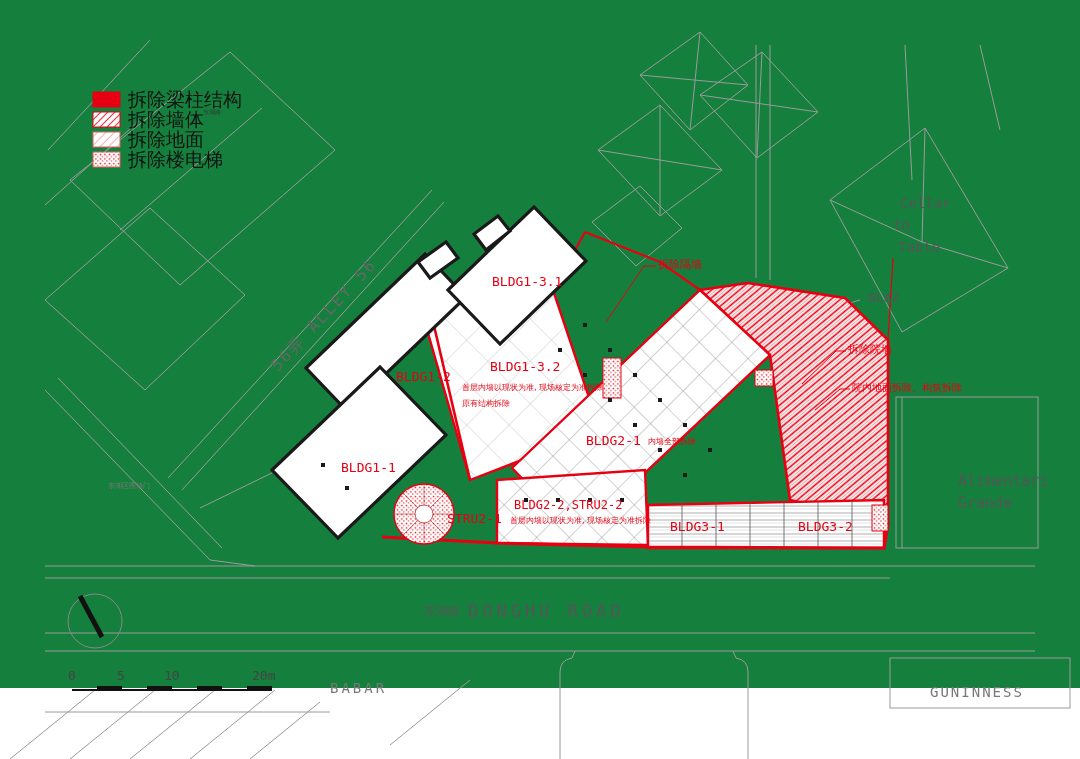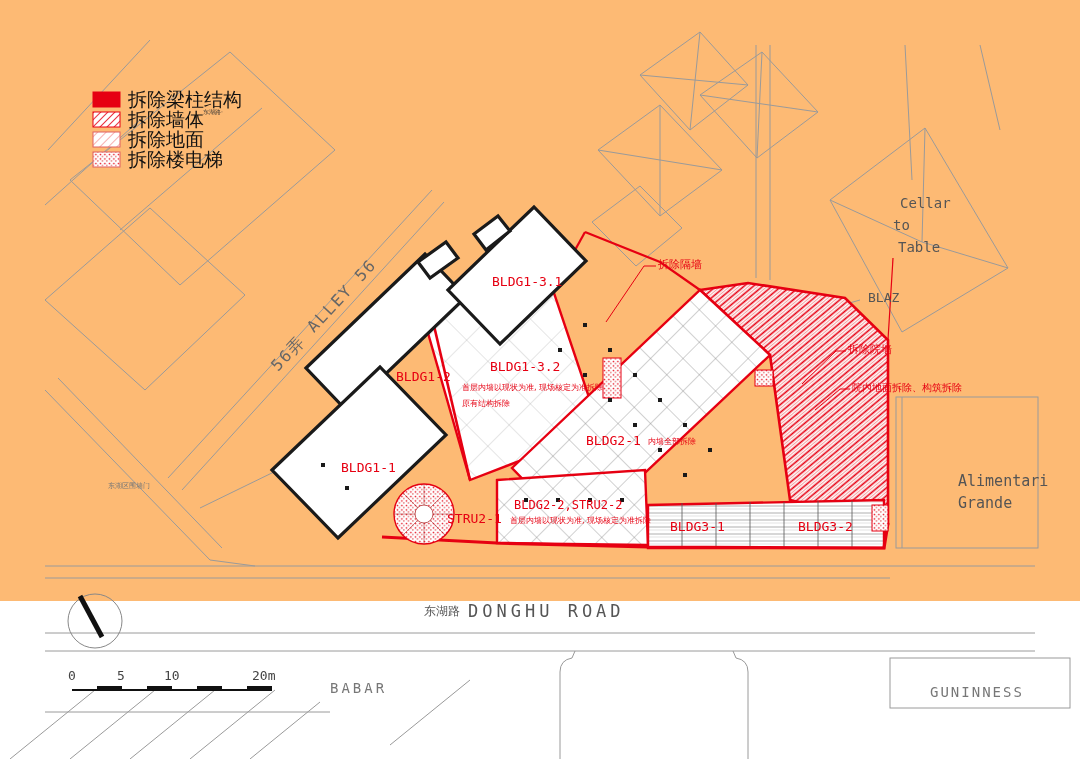--- a/index.html
+++ b/index.html
@@ -1,17 +1,17 @@
 <!DOCTYPE html>
 <html><head>
 <meta charset="utf-8">
 <style>
   html,body{margin:0;padding:0;background:#fff;width:1080px;height:759px;overflow:hidden;
     font-family:"DejaVu Sans",sans-serif;}
-  #stage{position:relative;width:1080px;height:601px;background:#fdba74;}
+  #stage{position:relative;width:1080px;height:688px;background:#15803d;}
   svg{position:absolute;left:0;top:0;}
   text{user-select:none;}
   .cad{font-family:"DejaVu Sans Mono","Liberation Mono",monospace;}
   .zh{font-family:"DejaVu Sans",sans-serif;}
 </style>
 </head>
 <body>
 
 <div id="stage">
 <svg width="1080" height="759" viewBox="0 0 1080 759">

